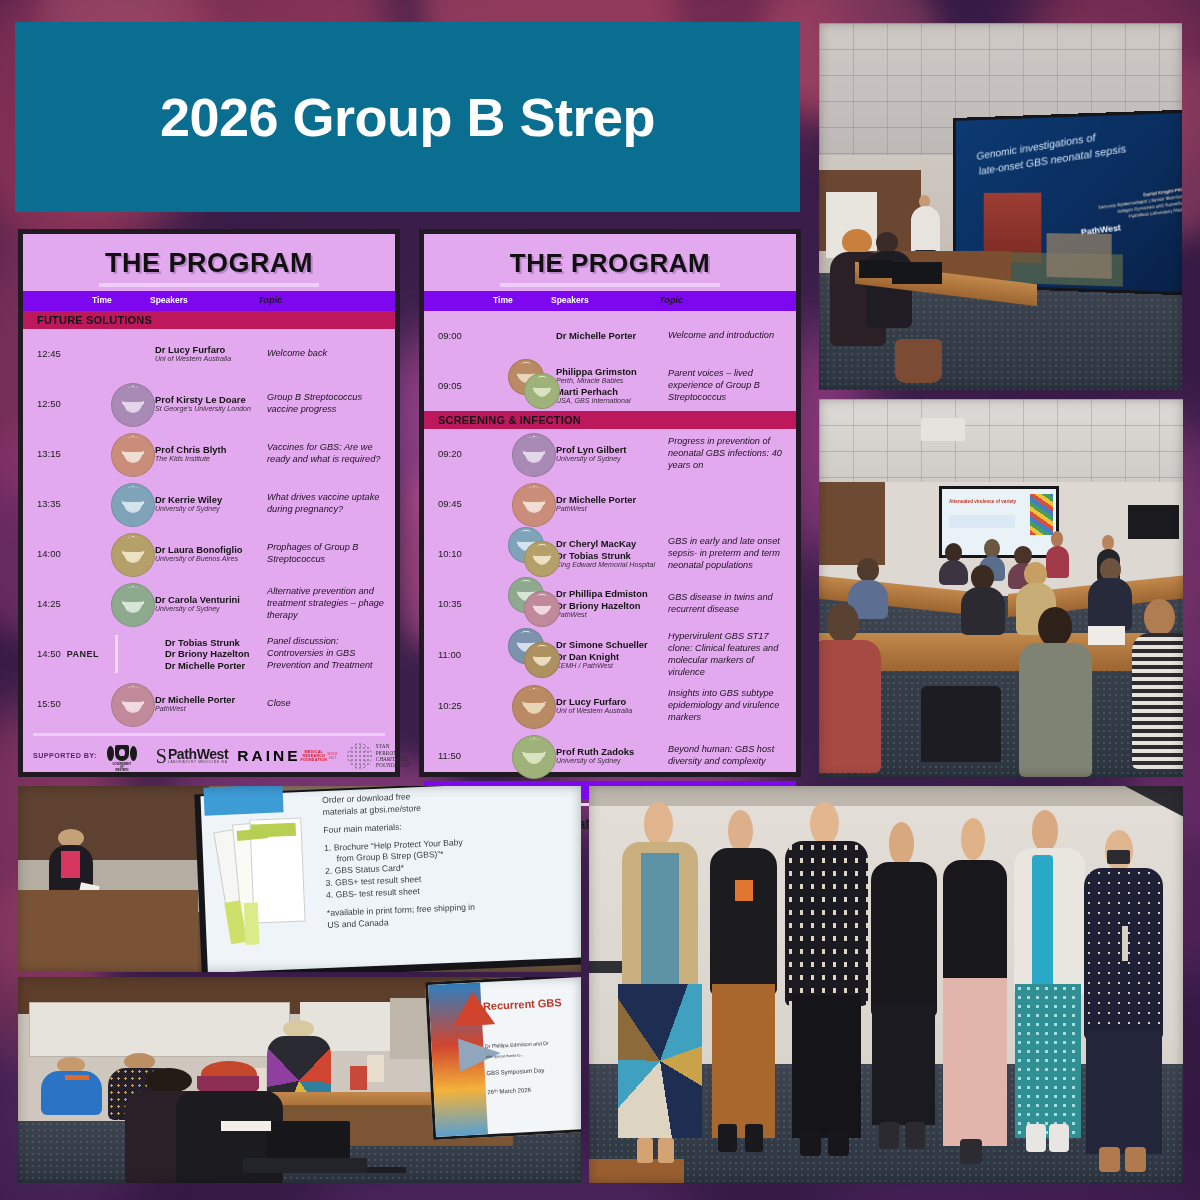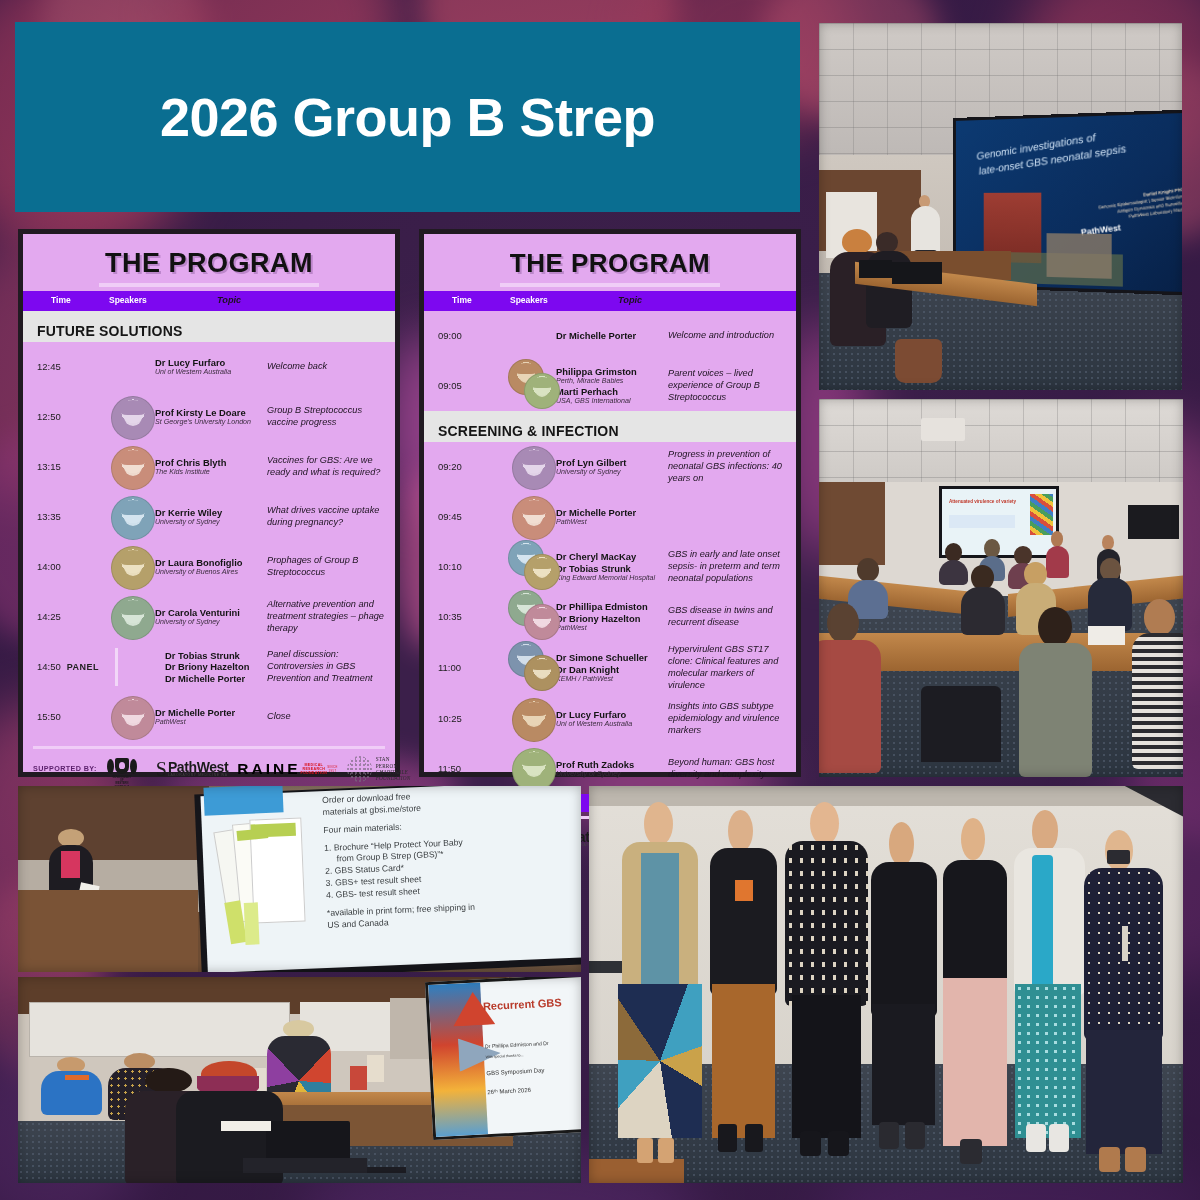--- a/index.html
+++ b/index.html
@@ -42,27 +42,27 @@
     font-size:27px;font-weight:bold;color:#111;letter-spacing:.5px;
     text-shadow:2px 2px 0 rgba(140,90,160,.45);
   }
   #program-right .prog-head .ptitle{font-size:26px;}
   .prog-head .rule{height:4px;background:#f0cdf7;margin:4px auto 0;width:220px;}
 
   .colhead{
     display:flex;background:#7d08f0;color:#fff;font-size:8.5px;font-weight:bold;
     padding:4px 0;flex:0 0 auto;
   }
-  .colhead .c-time{width:86px;padding-left:28px;box-sizing:border-box;}
+  .colhead .c-time{width:86px;padding-left:28px;box-sizing:border-box;margin-left:41px;}
   .colhead .c-spk{width:108px;}
   .colhead .c-top{flex:1;}
 
   .section-row{
-    background:#e5e5e5;color:#151515;font-size:14px;font-weight:bold;
-    padding:12px 0 3px 14px;letter-spacing:.2px;flex:0 0 auto;
+    background:#be185d;color:#151515;font-size:11px;font-weight:bold;
+    padding:3px 0 3px 14px;letter-spacing:.2px;flex:0 0 auto;
   }
   .lunch-row{
     background:#7d08f0;color:#fff;display:flex;align-items:center;
     font-size:8.6px;padding:3px 0;flex:0 0 auto;
   }
   .lunch-row .c-time{width:86px;padding-left:14px;box-sizing:border-box;}
   .lunch-row .c-spk{width:108px;font-weight:bold;}
   .lunch-row .c-top{flex:1;font-style:italic;}
 
   .prog-body{flex:1 1 auto;display:flex;flex-direction:column;}

